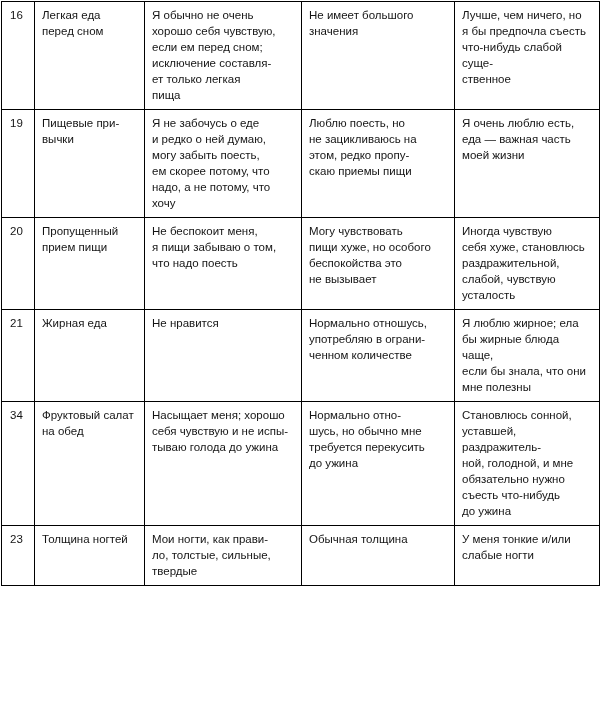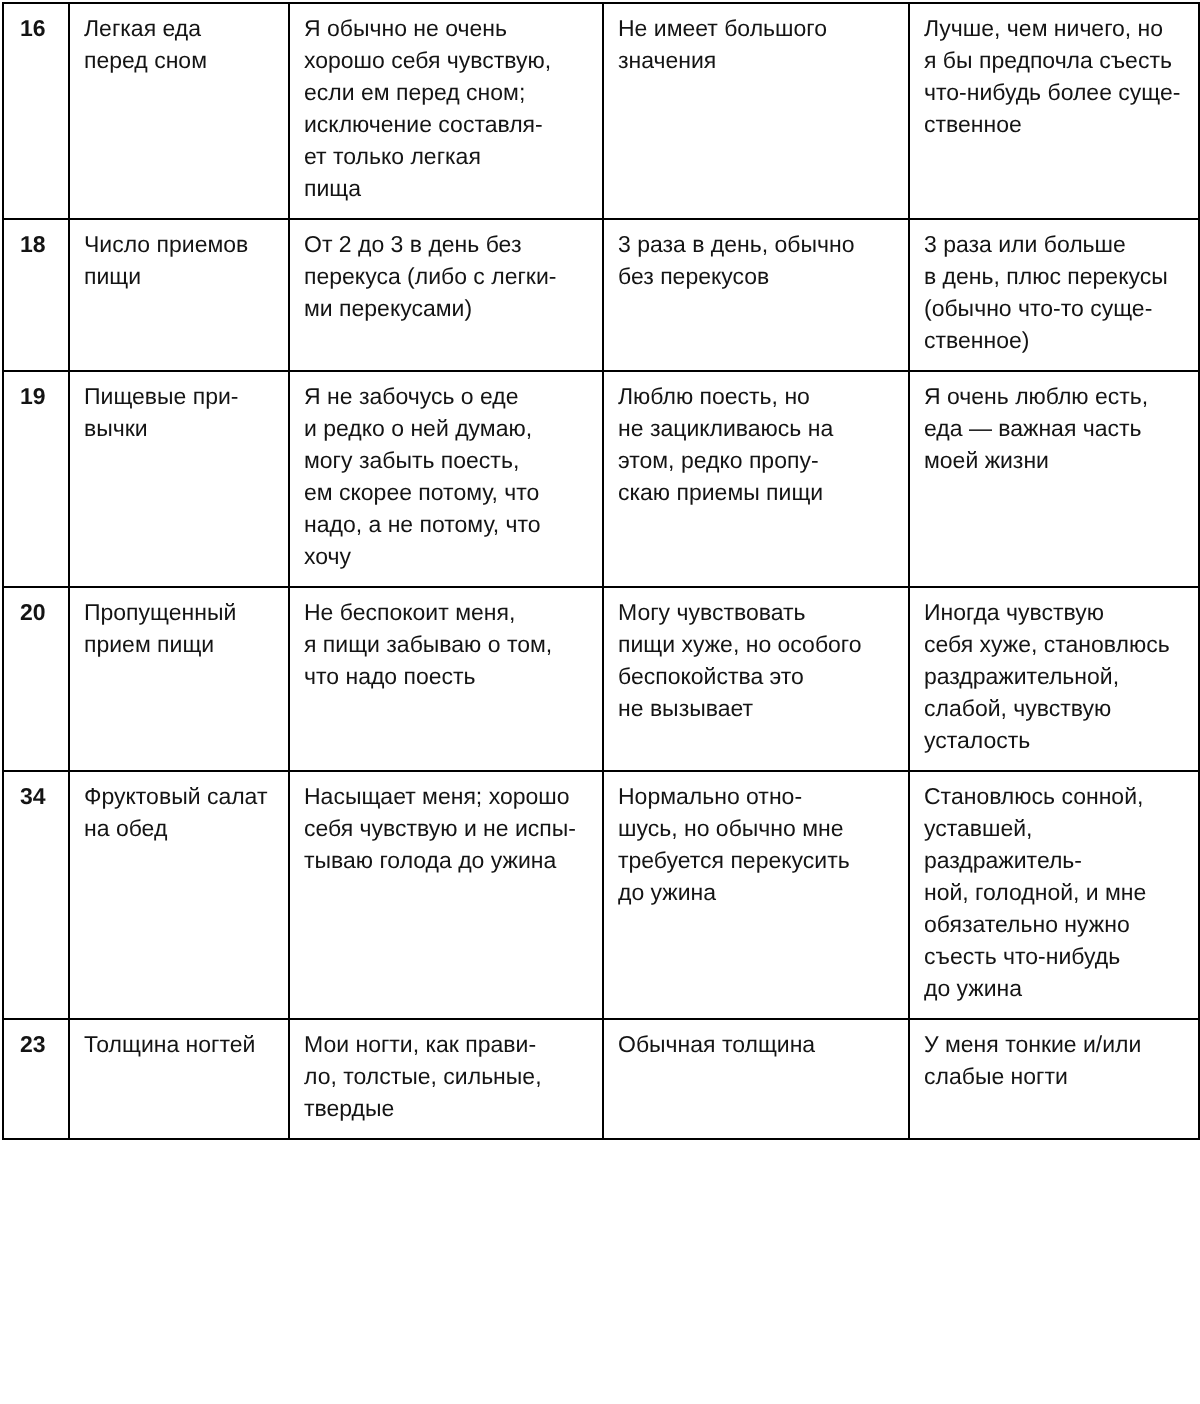--- a/index.html
+++ b/index.html
@@ -29,21 +29,20 @@
     vertical-align: top;
     padding: 5px 6px 6px 7px;
     font-size: 11.5px;
     line-height: 16px;
     white-space: pre-line;
     word-wrap: break-word;
     color: #141414;
   }
   table.q-table td.num {
     padding: 5px 3px 5px 8px;
-    font-weight: bold;
   }
   col.c-num   { width: 33px; }
   col.c-topic { width: 110px; }
   col.c-a     { width: 157px; }
   col.c-b     { width: 153px; }
   col.c-c     { width: 145px; }
 </style>
 </head>
 <body>
 
@@ -64,39 +63,25 @@
     <td>Я обычно не очень
 хорошо себя чувствую,
 если ем перед сном;
 исключение составля-
 ет только легкая
 пища</td>
     <td>Не имеет большого
 значения</td>
     <td>Лучше, чем ничего, но
 я бы предпочла съесть
-что-нибудь более суще-
+что-нибудь слабой суще-
 ственное</td>
   </tr>
 
 
-  <tr>
-    <td class="num">18</td>
-    <td>Число приемов
-пищи</td>
-    <td>От 2 до 3 в день без
-перекуса (либо с легки-
-ми перекусами)</td>
-    <td>3 раза в день, обычно
-без перекусов</td>
-    <td>3 раза или больше
-в день, плюс перекусы
-(обычно что-то суще-
-ственное)</td>
-  </tr>
 
   <tr>
     <td class="num">19</td>
     <td>Пищевые при-
 вычки</td>
     <td>Я не забочусь о еде
 и редко о ней думаю,
 могу забыть поесть,
 ем скорее потому, что
 надо, а не потому, что
@@ -121,20 +106,32 @@
 пищи хуже, но особого
 беспокойства это
 не вызывает</td>
     <td>Иногда чувствую
 себя хуже, становлюсь
 раздражительной,
 слабой, чувствую
 усталость</td>
   </tr>
 
+  <tr>
+    <td class="num">21</td>
+    <td>Жирная еда</td>
+    <td>Не нравится</td>
+    <td>Нормально отношусь,
+употребляю в ограни-
+ченном количестве</td>
+    <td>Я люблю жирное; ела
+бы жирные блюда чаще,
+если бы знала, что они
+мне полезны</td>
+  </tr>
 
   <tr>
     <td class="num">34</td>
     <td>Фруктовый салат
 на обед</td>
     <td>Насыщает меня; хорошо
 себя чувствую и не испы-
 тываю голода до ужина</td>
     <td>Нормально отно-
 шусь, но обычно мне

